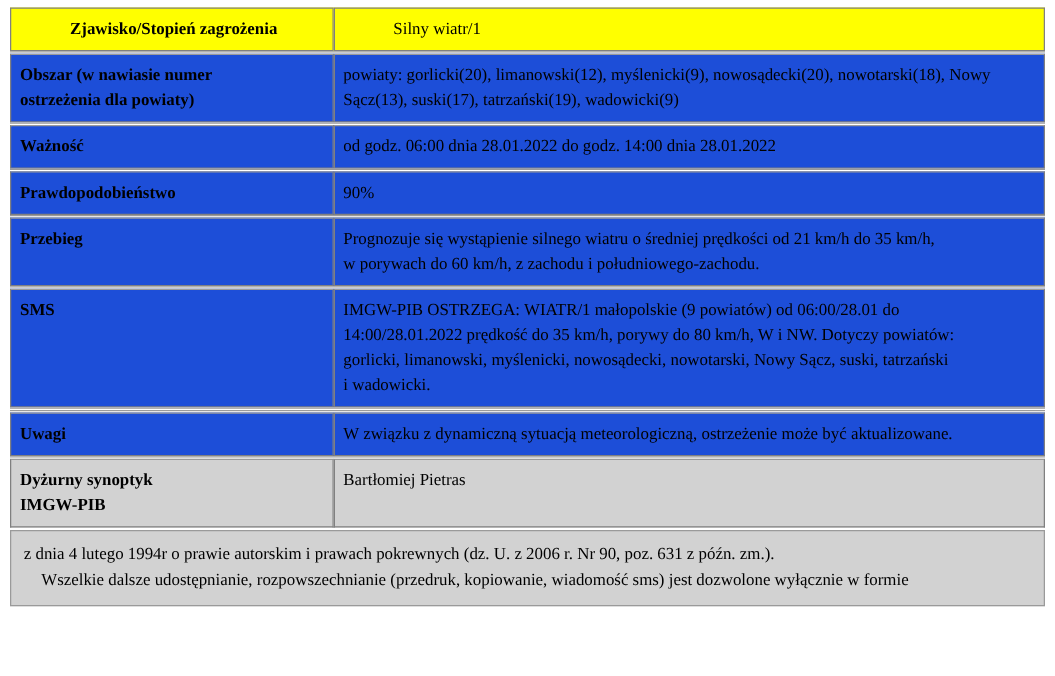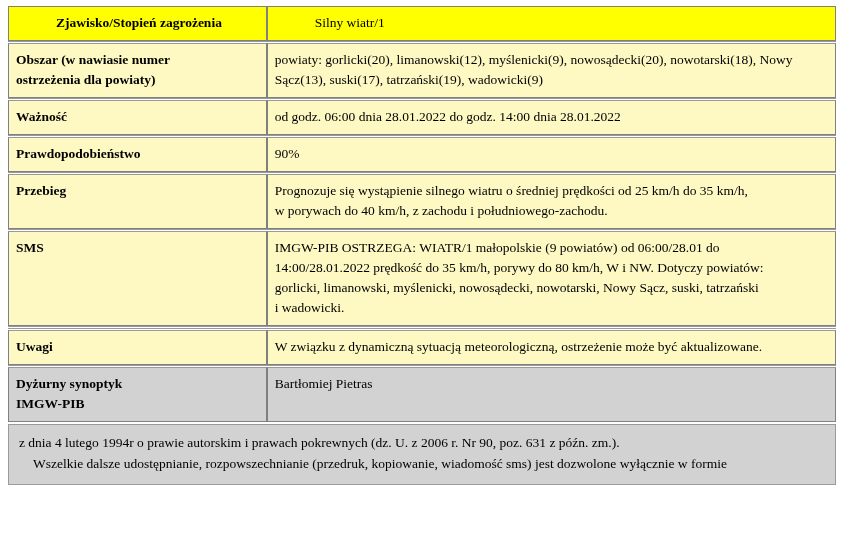--- a/index.html
+++ b/index.html
@@ -42,21 +42,21 @@
     table-layout: fixed;
   }
 
   table.warn-table td {
     border: 1px solid #808080;
     box-sizing: border-box;
     vertical-align: top;
     padding: 6px 7px 7px 7px;
     font-size: 13.5px;
     line-height: 1.48;
-    background: #fef9c3;
+    background: #1d4ed8;
     word-wrap: break-word;
   }
 
   
   table.warn-table tr + tr td {
     border-top: 1px solid #9a9a9a;
   }
 
   td.label-cell {
     width: 219px;
@@ -169,22 +169,22 @@
           </td>
         </tr>
 
         <tr class="spacer-row">
             <td colspan="2"></td>
           </tr>
 
         <tr>
           <td class="label-cell">Przebieg</td>
           <td class="value-cell">
-            <span class="line">Prognozuje się wystąpienie silnego wiatru o średniej prędkości od 25 km/h do 35 km/h,</span>
-            <span class="line">w porywach do 40 km/h, z zachodu i południowego-zachodu.</span>
+            <span class="line">Prognozuje się wystąpienie silnego wiatru o średniej prędkości od 21 km/h do 35 km/h,</span>
+            <span class="line">w porywach do 60 km/h, z zachodu i południowego-zachodu.</span>
           </td>
         </tr>
 
         <tr class="spacer-row">
             <td colspan="2"></td>
           </tr>
 
         <tr>
           <td class="label-cell">SMS</td>
           <td class="value-cell">

